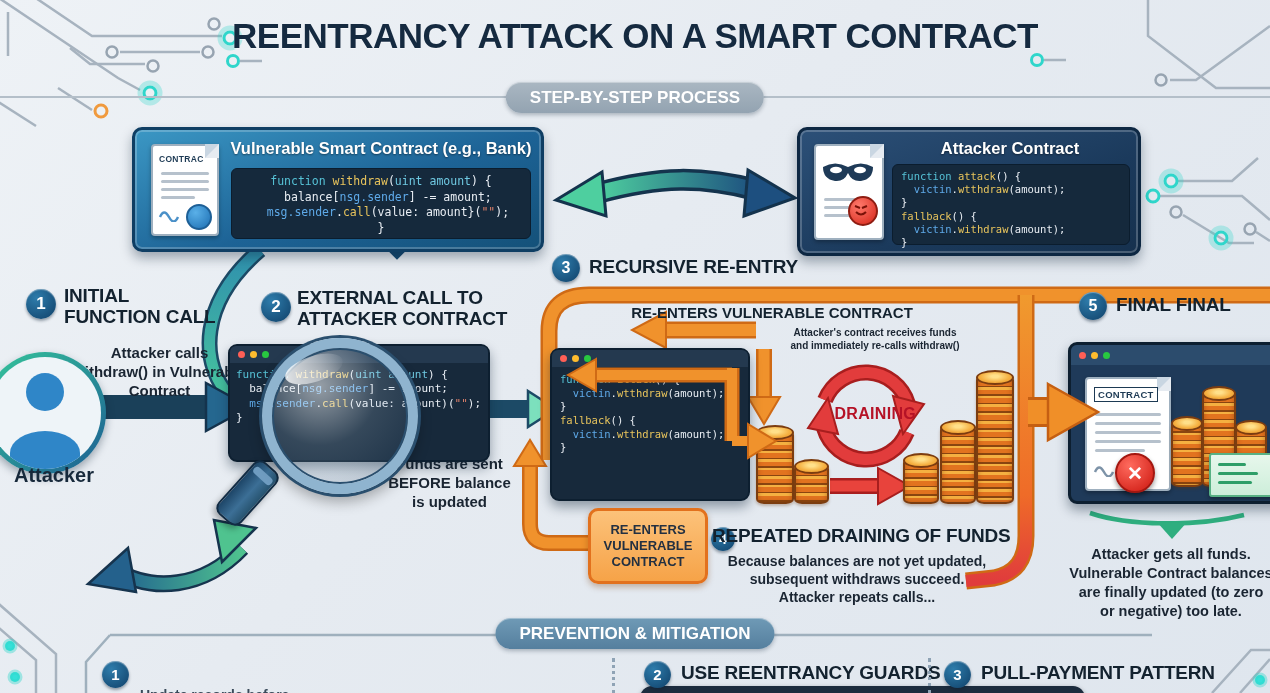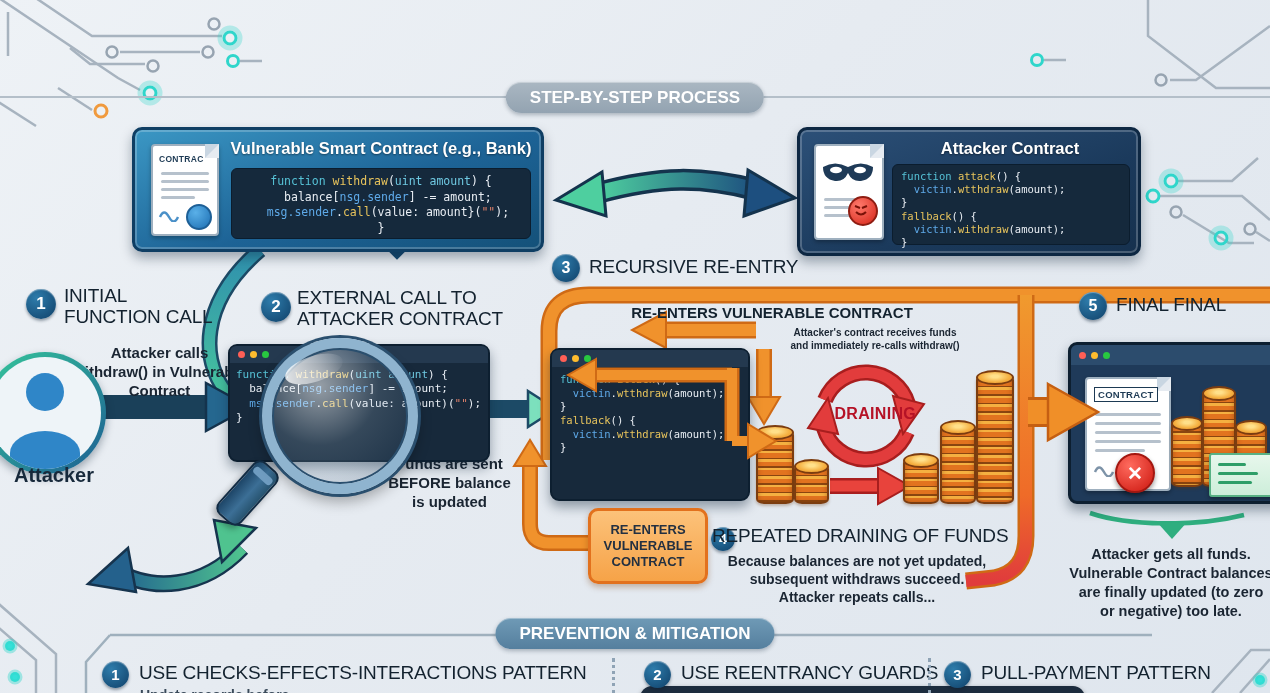--- a/index.html
+++ b/index.html
@@ -38,21 +38,21 @@
   .win{background:#17293b;border:2.5px solid #0d1f30;border-radius:9px;
     box-shadow:0 6px 12px rgba(10,30,50,.4);}
   .win .bar{height:17px;background:#24394f;border-radius:6px 6px 0 0;display:flex;align-items:center;padding-left:8px;gap:5px;}
   .dot{width:7px;height:7px;border-radius:50%;}
   .dot.r{background:#ff5f56}.dot.y{background:#febc2e}.dot.g{background:#28c840}
   .win .codepanel{border:none;background:transparent;}
   
   .badge{border-radius:50%;background:radial-gradient(circle at 35% 30%,#2e7cab,#174f79 75%);
     color:#fff;font-weight:800;display:flex;align-items:center;justify-content:center;
     box-shadow:0 2px 3px rgba(10,30,50,.4), inset 0 1px 1px rgba(255,255,255,.4);}
-  .step-title{font-size:19px;font-weight:400;line-height:1.08;color:#13222f;letter-spacing:-0.2px;}
+  .step-title{font-size:19px;font-weight:700;line-height:1.08;color:#13222f;letter-spacing:-0.2px;}
   .note{font-weight:700;text-align:center;color:#1a2532;}
   
   .avatar{left:-16px;top:352px;width:112px;height:112px;border-radius:50%;
     background:linear-gradient(135deg,#35c79b,#1d5e93);padding:5px;box-shadow:0 4px 8px rgba(10,30,50,.35);}
   .avatar .inner{position:relative;width:100%;height:100%;border-radius:50%;background:#eef4f8;overflow:hidden;}
   .avatar .head{position:absolute;left:50%;top:16px;transform:translateX(-50%);width:38px;height:38px;border-radius:50%;background:#2f86c8;}
   .avatar .body{position:absolute;left:50%;bottom:-6px;transform:translateX(-50%);width:70px;height:44px;border-radius:50% 50% 0 0;background:#2f86c8;}
   
   .magnifier{left:262px;top:338px;width:136px;height:136px;border-radius:50%;
     border:10px solid #8fb4cf;box-shadow:0 0 0 3px #2a4f6e, inset 0 0 0 2px #2a4f6e, 0 8px 14px rgba(0,0,0,.3);
@@ -234,20 +234,21 @@
       <path d="M 830,486 H 880" stroke="#e8433c" stroke-width="11" fill="none"></path>
       <polygon points="878,468 910,486 878,504" fill="#e8433c" stroke="#a81e1e" stroke-width="2"></polygon>
     </g>
 
     <g>
       <path d="M 1090,513 C 1128,526 1196,527 1244,515" stroke="#2fae7f" stroke-width="4.5" fill="none"></path>
       <polygon points="1156,521 1188,521 1172,539" fill="#2fae7f"></polygon>
     </g>
   </svg>
 
+  <div class="abs main-title">REENTRANCY ATTACK ON A SMART CONTRACT</div>
   <div class="abs pill process">STEP-BY-STEP PROCESS</div>
 
   <div class="abs" style="left:388px;top:238px;width:18px;height:18px;background:#134a72;transform:rotate(45deg);"></div>
 
   <div class="abs cbox vuln">
     <div class="abs cbox-title" style="left:94px;right:8px;top:9px;">Vulnerable Smart Contract (e.g., Bank)</div>
     <div class="abs doc" style="left:16px;top:14px;width:64px;height:88px;">
       <div class="fold"></div>
       <div class="doc-label" style="left:6px;top:8px;font-size:8.5px;">CONTRAC</div>
       <div class="dline" style="top:26px;"></div>
@@ -408,21 +409,20 @@
   </div>
 
   <div class="abs note preline" style="left:1066px;top:545px;width:210px;font-size:14.5px;line-height:1.3;">Attacker gets all funds.
 Vulnerable Contract balances
 are finally updated (to zero
 or negative) too late.</div>
 
   <div class="abs pill prevention">PREVENTION &amp; MITIGATION</div>
 
   <div class="abs badge" style="left:102px;top:661px;width:27px;height:27px;font-size:15px;">1</div>
-  <div class="abs step-title" style="left:139px;top:663px;">USE CHECKS-EFFECTS-INTERACTIONS PATTERN</div>
   <div class="abs" style="left:140px;top:687px;font-size:14px;font-weight:600;color:#3a4a5a;">Update records before</div>
   <div class="abs bottom-codebox"></div>
 
   <div class="abs dotted-divider" style="left:612px;top:658px;"></div>
   <div class="abs badge" style="left:644px;top:661px;width:27px;height:27px;font-size:15px;">2</div>
   <div class="abs step-title" style="left:681px;top:663px;">USE REENTRANCY GUARDS</div>
 
   <div class="abs dotted-divider" style="left:928px;top:658px;"></div>
   <div class="abs badge" style="left:944px;top:661px;width:27px;height:27px;font-size:15px;">3</div>
   <div class="abs step-title" style="left:981px;top:663px;">PULL-PAYMENT PATTERN</div>

